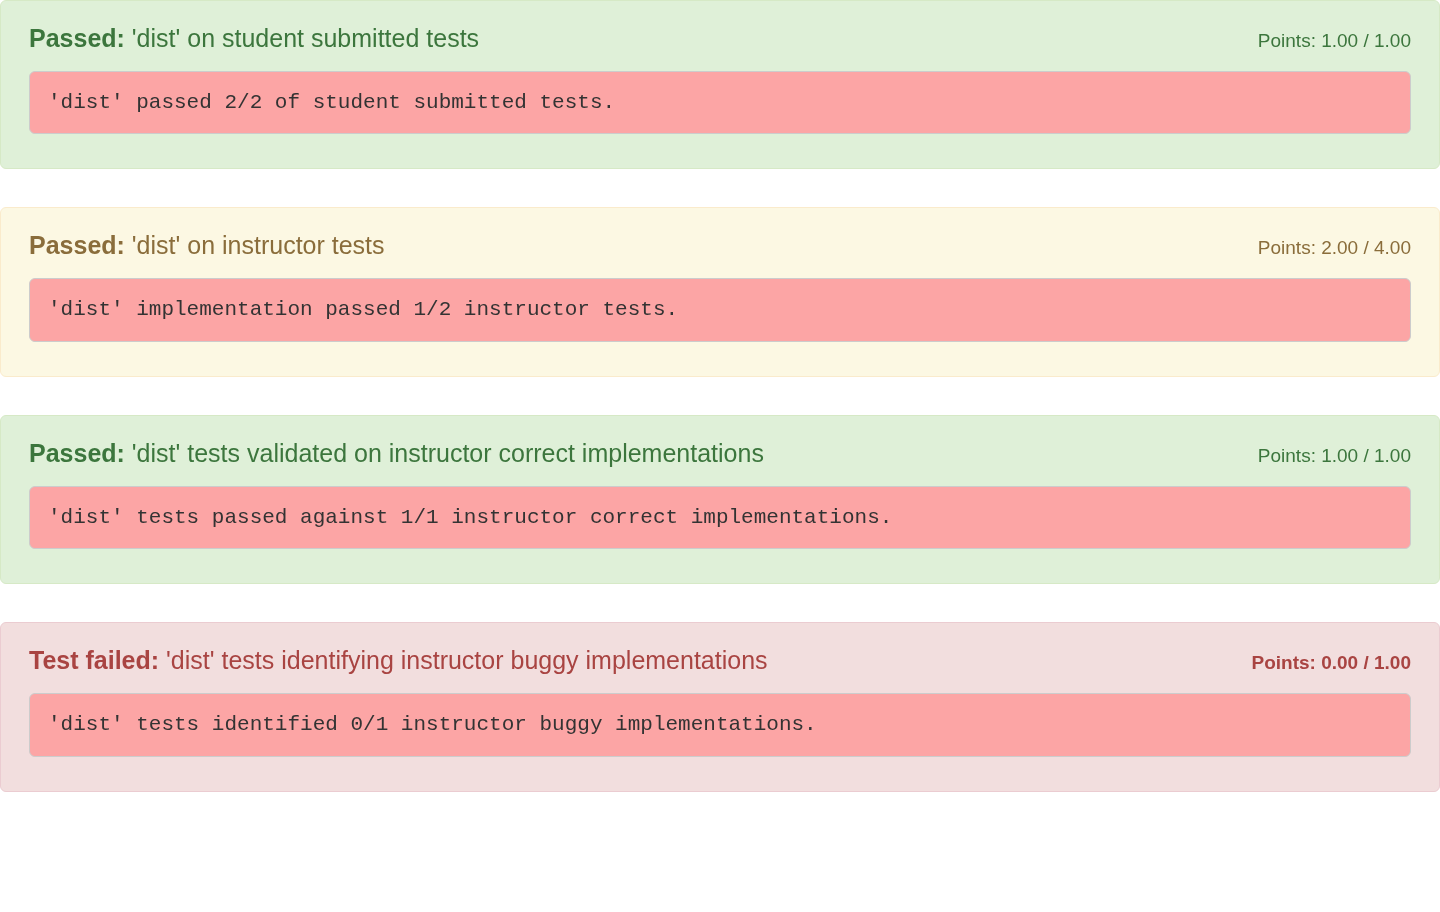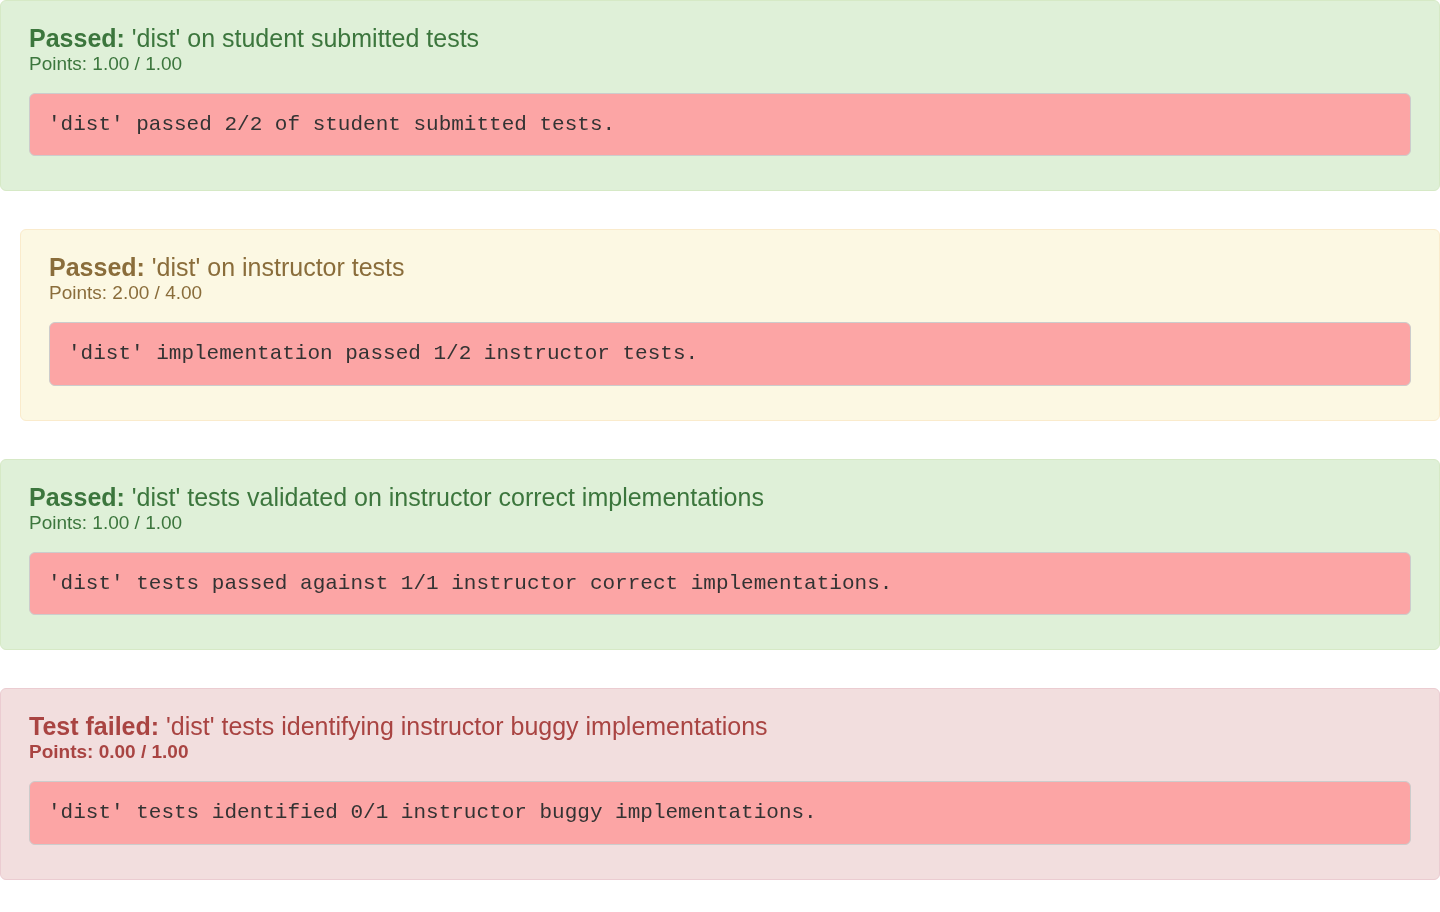--- a/index.html
+++ b/index.html
@@ -28,21 +28,20 @@
     }
     .panel.success .title-text {
       color: #3c763d;
     }
     .panel.success .points {
       color: #3c763d;
     }
     .panel.warning {
       background-color: #fcf8e3;
       border-color: #faebcc;
-      margin-left: 20px;
     }
     .panel.warning .status-label {
       color: #8a6d3b;
     }
     .panel.warning .title-text {
       color: #8a6d3b;
     }
     .panel.warning .points {
       color: #8a6d3b;
     }
@@ -59,21 +58,20 @@
     }
     .panel.danger .points {
       color: #a94442;
       font-weight: bold;
     }
     .panel-header {
       display: flex;
       justify-content: space-between;
       align-items: baseline;
       margin-bottom: 18px;
-      flex-direction: column;
     }
     .title-wrap {
       font-size: 25px;
       line-height: 1.2;
     }
     .status-label {
       font-weight: 700;
     }
     .title-text {
       font-weight: 400;

